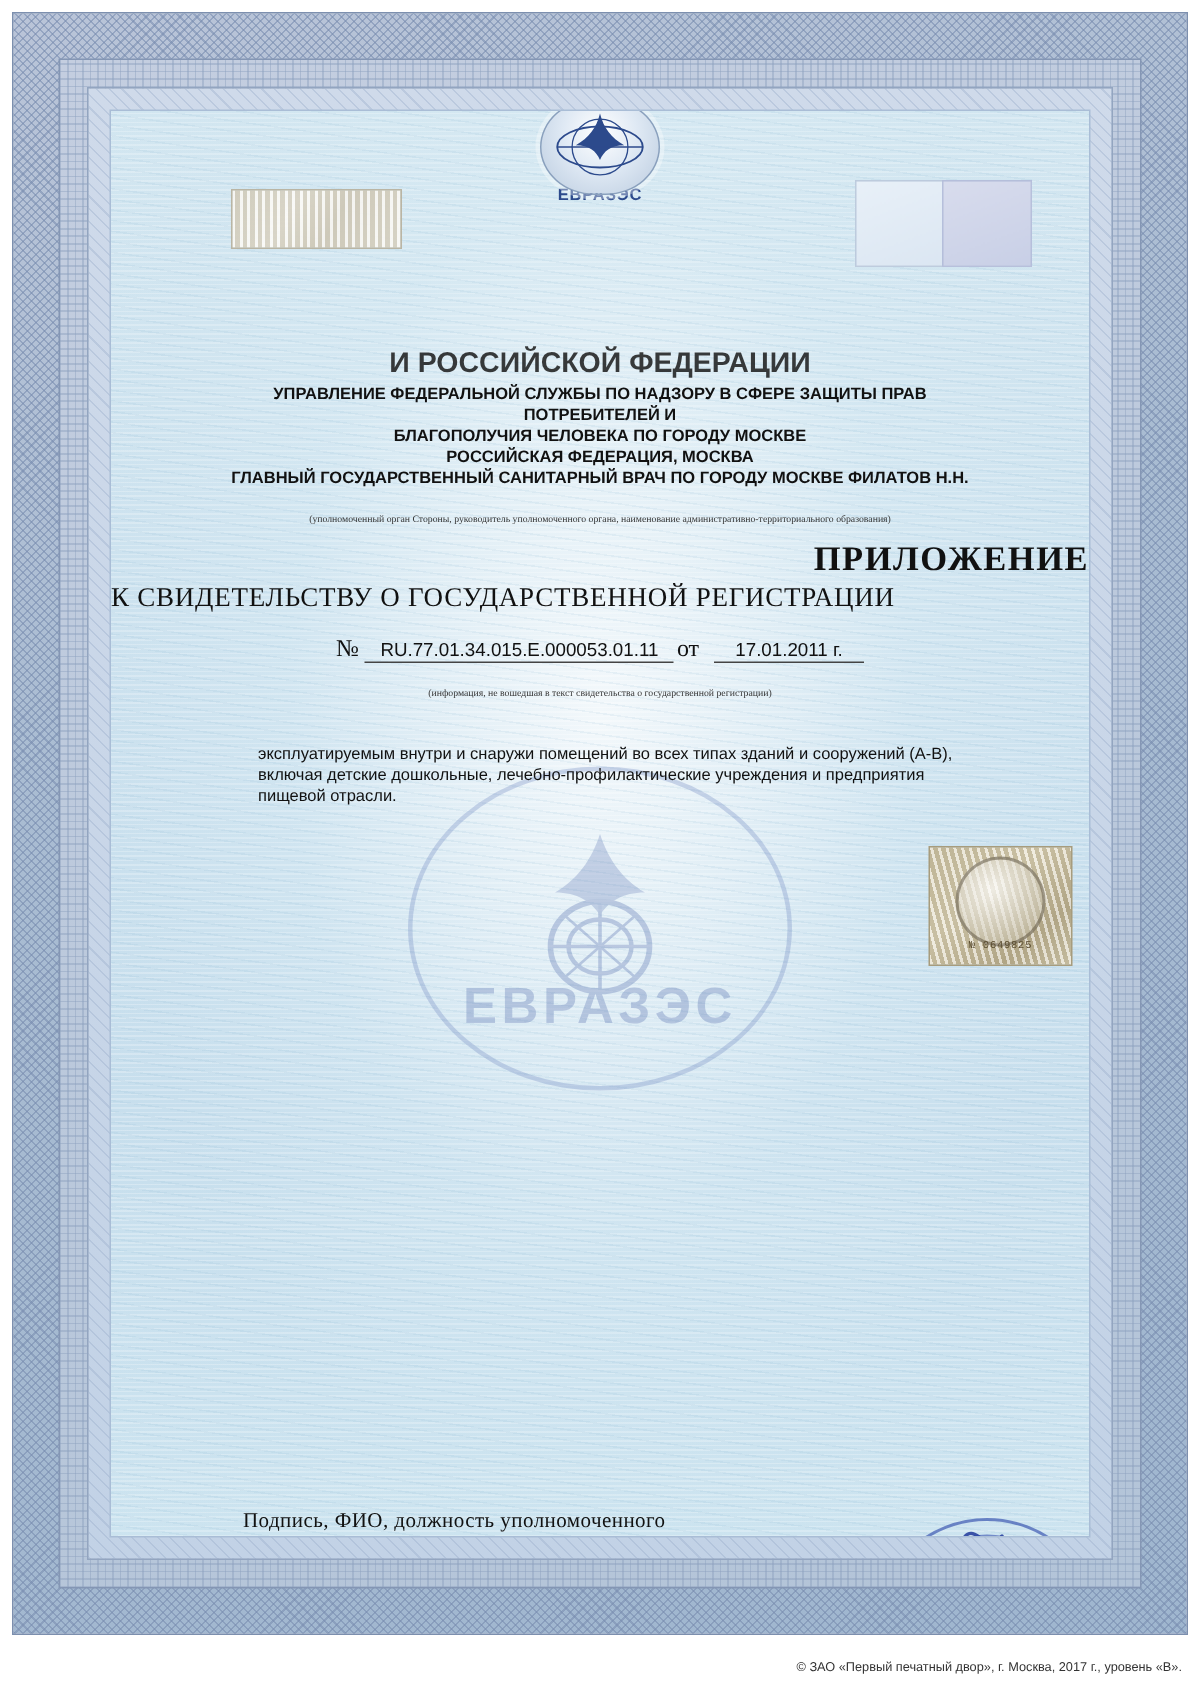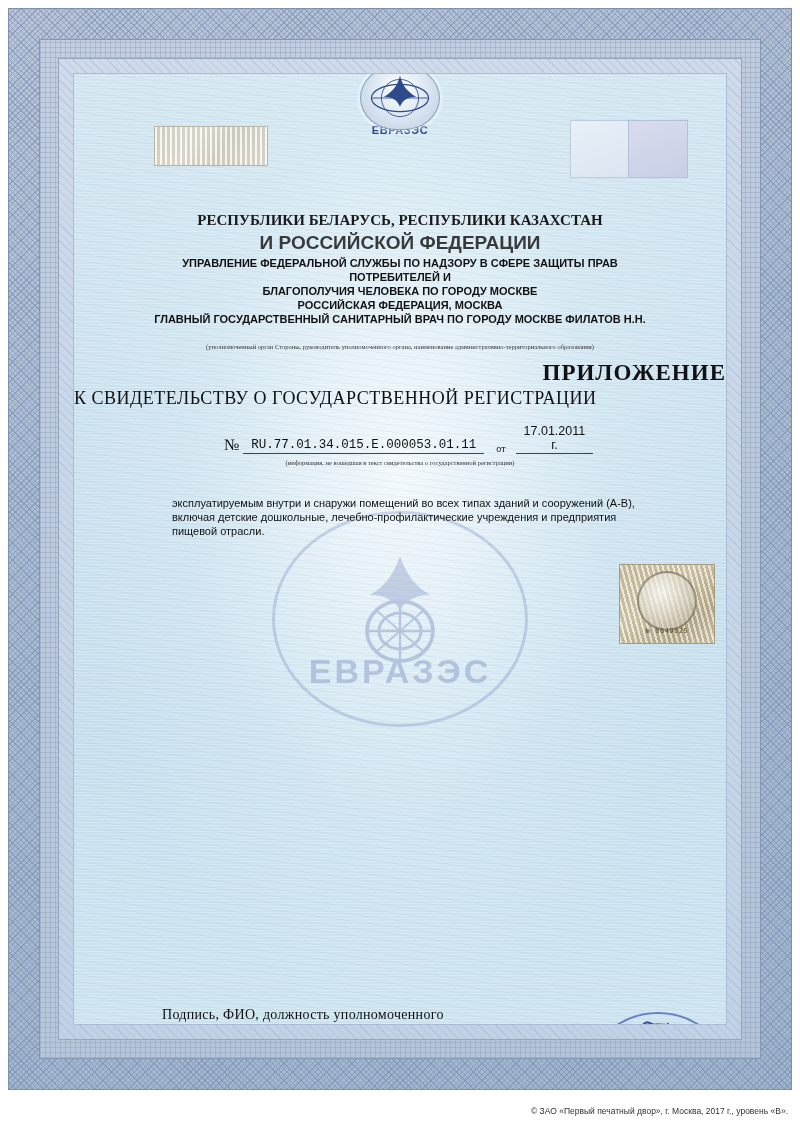--- a/index.html
+++ b/index.html
@@ -166,27 +166,27 @@
   }
   .numline{
     position:absolute;left:150px;right:150px;top:350px;
     display:flex;align-items:flex-end;
     font-family:"Liberation Serif", serif;
     font-size:15px;color:#111;
   }
   .num-sym{font-size:16px;margin-right:4px;}
   .num-val{
     flex:0 0 auto;
-    font-family:Liberation Mono, monospace;
+    font-family:Liberation Sans, sans-serif;
     font-size:12.5px;
     padding:0 8px 1px 8px;
     border-bottom:1px solid #444;
-    min-width:190px;text-align:right;
-  }
-  .ot-lbl{margin:0 10px 0 12px;font-size:10px;}
+    min-width:190px;text-align:center;
+  }
+  .ot-lbl{margin:0 10px 0 2px;font-size:16px;}
   .date-val{
     flex:1 1 auto;
     font-family:"Liberation Sans", sans-serif;
     font-size:12.5px;
     padding:0 8px 1px 8px;
     border-bottom:1px solid #444;
     text-align:center;
   }
   .note-small2{
     position:absolute;left:120px;right:120px;top:384px;
@@ -295,21 +295,20 @@
             </div>
             <div class="emblem-label">ЕВРАЗЭС</div>
           </div>
 
           <div class="holo-left"></div>
           <div class="holo-right-1"></div>
           <div class="holo-right-2"></div>
 
           <div class="content">
 
-            <div class="hdr2">РЕСПУБЛИКИ БЕЛАРУСЬ, РЕСПУБЛИКИ КАЗАХСТАН</div>
             <div class="hdr3">И РОССИЙСКОЙ ФЕДЕРАЦИИ</div>
 
             <div class="org-block">
               <div>УПРАВЛЕНИЕ ФЕДЕРАЛЬНОЙ СЛУЖБЫ ПО НАДЗОРУ В СФЕРЕ ЗАЩИТЫ ПРАВ ПОТРЕБИТЕЛЕЙ И</div>
               <div>БЛАГОПОЛУЧИЯ ЧЕЛОВЕКА ПО ГОРОДУ МОСКВЕ</div>
               <div>РОССИЙСКАЯ ФЕДЕРАЦИЯ, МОСКВА</div>
               <div>ГЛАВНЫЙ ГОСУДАРСТВЕННЫЙ САНИТАРНЫЙ ВРАЧ ПО ГОРОДУ МОСКВЕ ФИЛАТОВ Н.Н.</div>
             </div>
 
             <div class="note-small">(уполномоченный орган Стороны, руководитель уполномоченного органа, наименование административно-территориального образования)</div>

